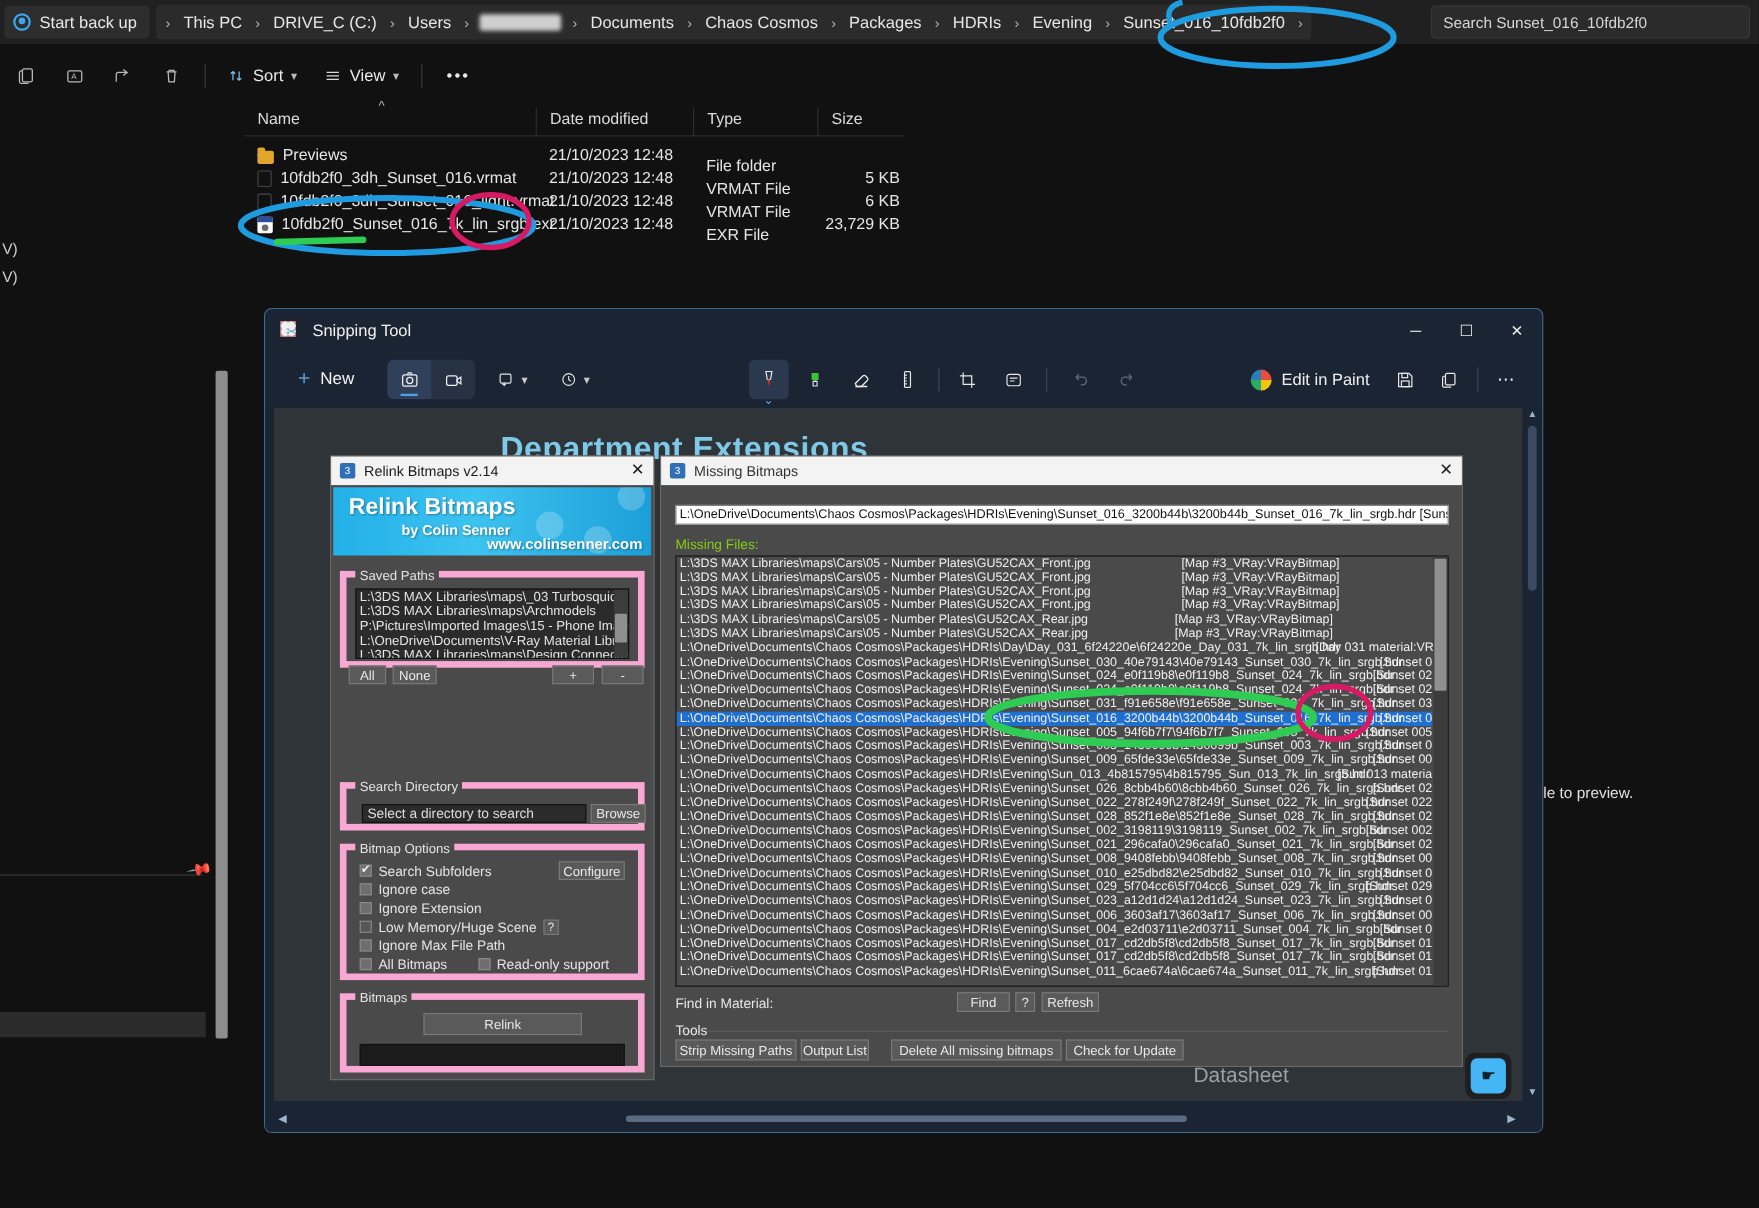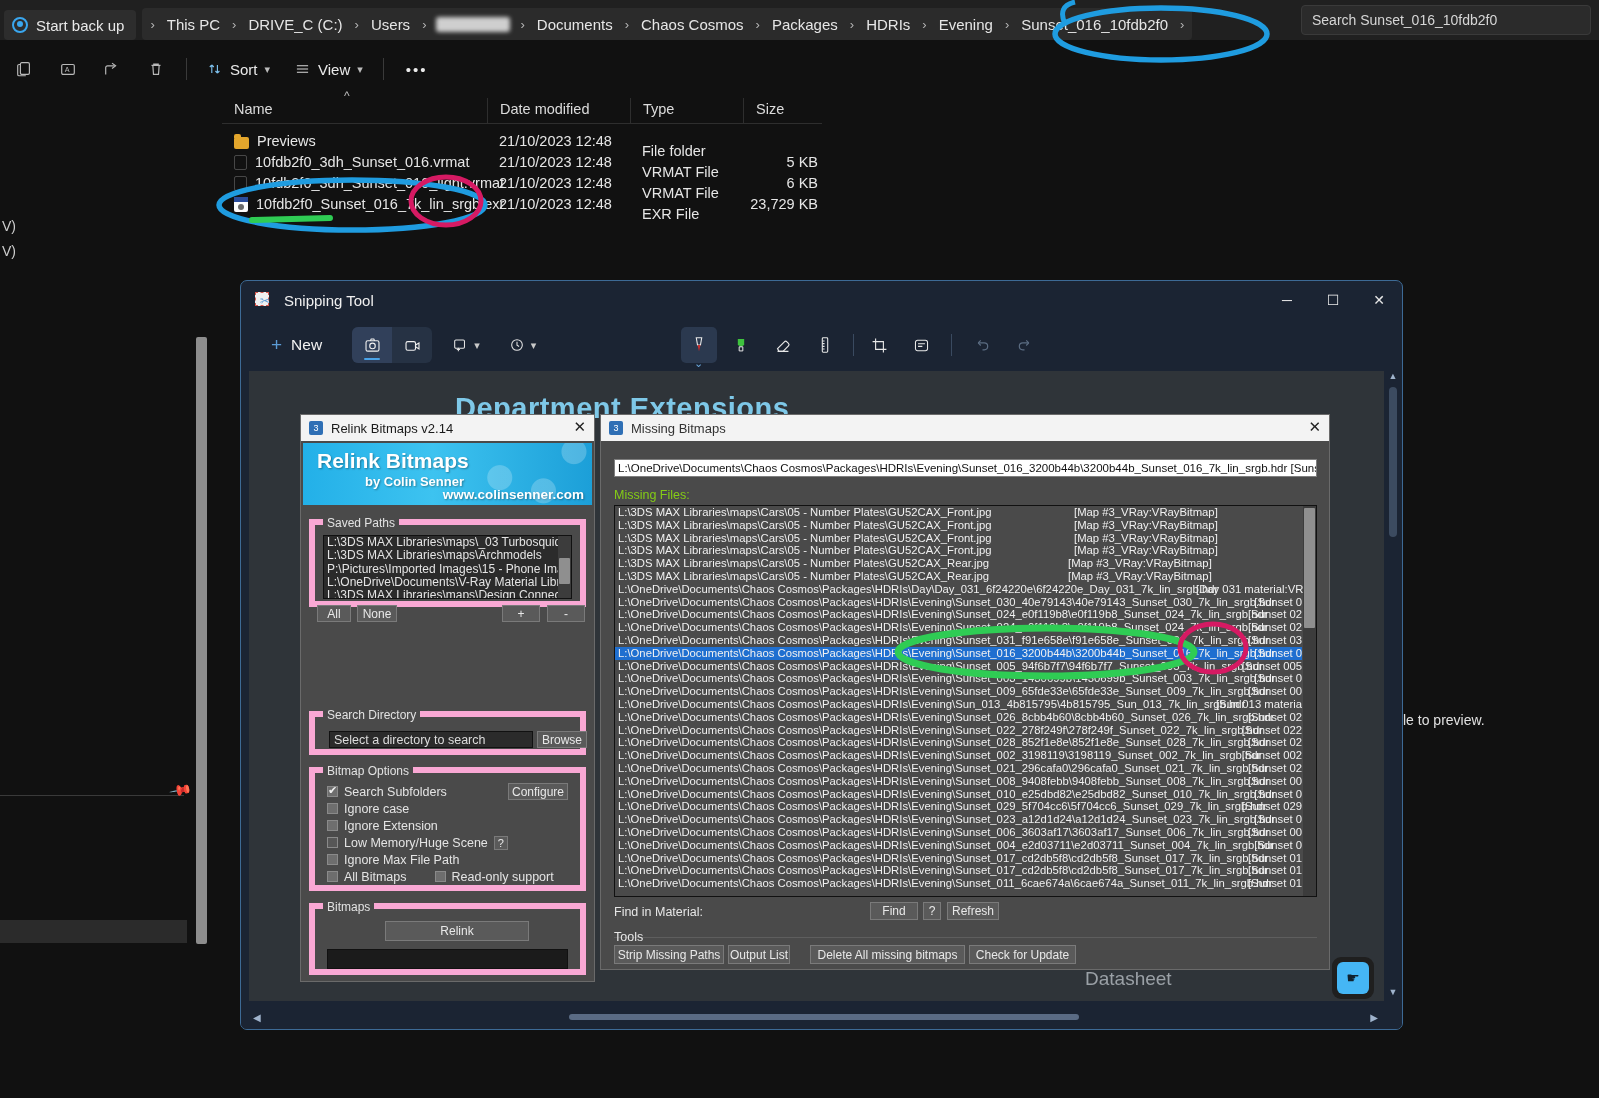--- a/index.html
+++ b/index.html
@@ -7,21 +7,21 @@
     width: 1599px; height: 1098px;
     background: #0f0f0f;
     font-family: "Liberation Sans", sans-serif;
     overflow: hidden;
   }
   #root { position: relative; width: 1599px; height: 1098px; background: #111111; }
 
   
   .addr-bar {
     position: absolute; left: 0; top: 0; width: 1599px; height: 40px;
-    background: #202020; display: flex; align-items: flex-end;
+    background: #202020; display: flex; align-items: center;
   }
   .crumb-pill {
     display: flex; align-items: center; gap: 8px;
     background: #2d2d2d; height: 30px; padding: 0 12px 0 8px;
     border-radius: 4px; margin-left: 4px;
     color: #e8e8e8; font-size: 15px;
   }
   .backup-icon {
     width: 16px; height: 16px; border-radius: 50%;
     border: 2px solid #3aa7ef; position: relative;
@@ -555,20 +555,41 @@
           </svg>
         </div>
         <div class="ann-btn">
           <svg width="19" height="19" viewBox="0 0 22 22" fill="none" stroke="#5b6c82" stroke-width="1.4">
             <path d="M16 8H9a4 4 0 000 8h2"></path>
               <path d="M16 8l-3-3M16 8l-3 3"></path>
           </svg>
         </div>
       </div>
 
+      <div class="snip-right">
+        <div class="paint-btn">
+          <span class="palette"></span>
+          <span>Edit in Paint</span>
+        </div>
+        <div class="ann-btn">
+          <svg width="19" height="19" viewBox="0 0 22 22" fill="none" stroke="#e8e8e8" stroke-width="1.3">
+            <path d="M4 4h11l3 3v11H4z"></path>
+              <rect x="7.5" y="4" width="6" height="4.5"></rect>
+              <rect x="7" y="12" width="8" height="6"></rect>
+          </svg>
+        </div>
+        <div class="ann-btn">
+          <svg width="19" height="19" viewBox="0 0 22 22" fill="none" stroke="#e8e8e8" stroke-width="1.3">
+            <rect x="7" y="4" width="10" height="12" rx="1.5"></rect>
+              <path d="M7 7H5.5A1.5 1.5 0 004 8.5V17a1.5 1.5 0 001.5 1.5H13"></path>
+          </svg>
+        </div>
+        <div style="width:1px;height:22px;background:#3a4a60;margin:0 4px;"></div>
+        <div class="ann-btn" style="color:#e8e8e8;letter-spacing:2px;font-size:16px;">⋯</div>
+      </div>
     </div>
 
     <div class="snip-canvas">
       <div class="canvas-inner">
         <div class="maxbg">
           <div class="maxbg-dark"></div>
         </div>
       </div>
     </div>
 

